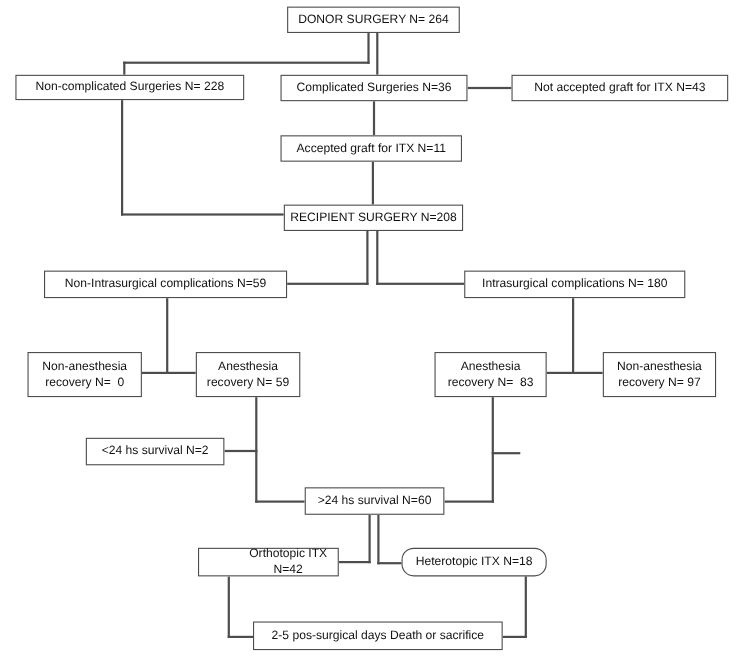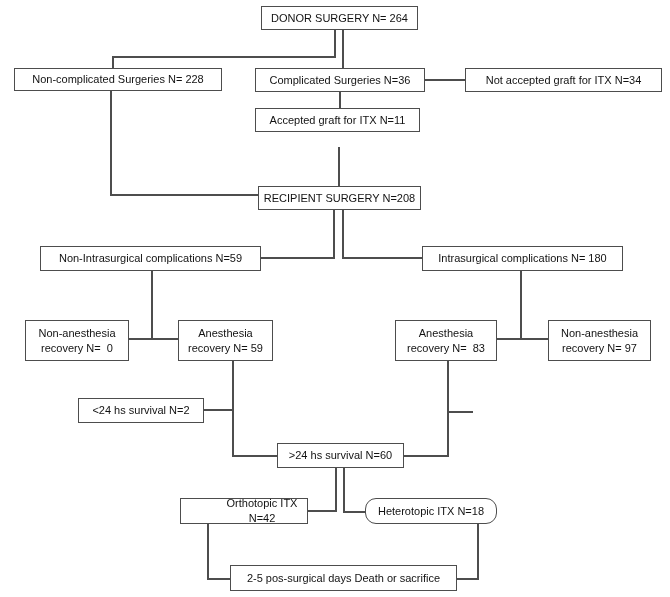--- a/index.html
+++ b/index.html
@@ -31,21 +31,21 @@
     position: absolute;
     background: var(--connector-color, #4d4d4d);
     z-index: 1;
   }
 
   
   .n-donor          { left:261px; top:6px;   width:157px; height:24px; }
   .n-noncomplicated { left:14px;  top:68px;  width:208px; height:23px; }
   .n-complicated    { left:255px; top:68px;  width:170px; height:24px; }
   .n-notaccepted    { left:465px; top:68px;  width:197px; height:24px; }
-  .n-accepted       { left:255px; top:108px; width:165px; height:24px; }
+  .n-accepted       { left:255px; top:123px; width:165px; height:24px; }
   .n-recipient      { left:258px; top:186px; width:163px; height:24px; }
   .n-nonintra       { left:40px;  top:246px; width:221px; height:25px; }
   .n-intra          { left:422px; top:246px; width:201px; height:25px; }
   .n-nonanes-l      { left:25px;  top:320px; width:104px; height:41px; }
   .n-anes-l         { left:178px; top:320px; width:95px;  height:41px; }
   .n-anes-r         { left:395px; top:320px; width:102px; height:41px; }
   .n-nonanes-r      { left:548px; top:320px; width:103px; height:41px; }
   .n-surv2          { left:78px;  top:398px; width:126px; height:25px; }
   .n-surv80         { left:473px; top:399px; width:127px; height:25px; }
   .n-surv60         { left:277px; top:443px; width:127px; height:25px; }
@@ -120,21 +120,21 @@
   <div class="line h10"></div>
   <div class="line h11"></div>
   <div class="line h12"></div>
   <div class="line h13"></div>
   <div class="line h14"></div>
   <div class="line h15"></div>
 
   <div class="node n-donor">DONOR SURGERY N= 264</div>
   <div class="node n-noncomplicated">Non-complicated Surgeries N= 228</div>
   <div class="node n-complicated">Complicated Surgeries N=36</div>
-  <div class="node n-notaccepted">Not accepted graft for ITX N=34</div>
+  <div class="node n-notaccepted">Not accepted graft for ITX N=43</div>
   <div class="node n-accepted">Accepted graft for ITX N=11</div>
   <div class="node n-recipient">RECIPIENT SURGERY N=208</div>
   <div class="node n-nonintra">Non-Intrasurgical complications N=59</div>
   <div class="node n-intra">Intrasurgical complications N= 180</div>
   <div class="node n-nonanes-l">Non-anesthesia
 recovery N=  0</div>
   <div class="node n-anes-l">Anesthesia
 recovery N= 59</div>
   <div class="node n-anes-r">Anesthesia
 recovery N=  83</div>

